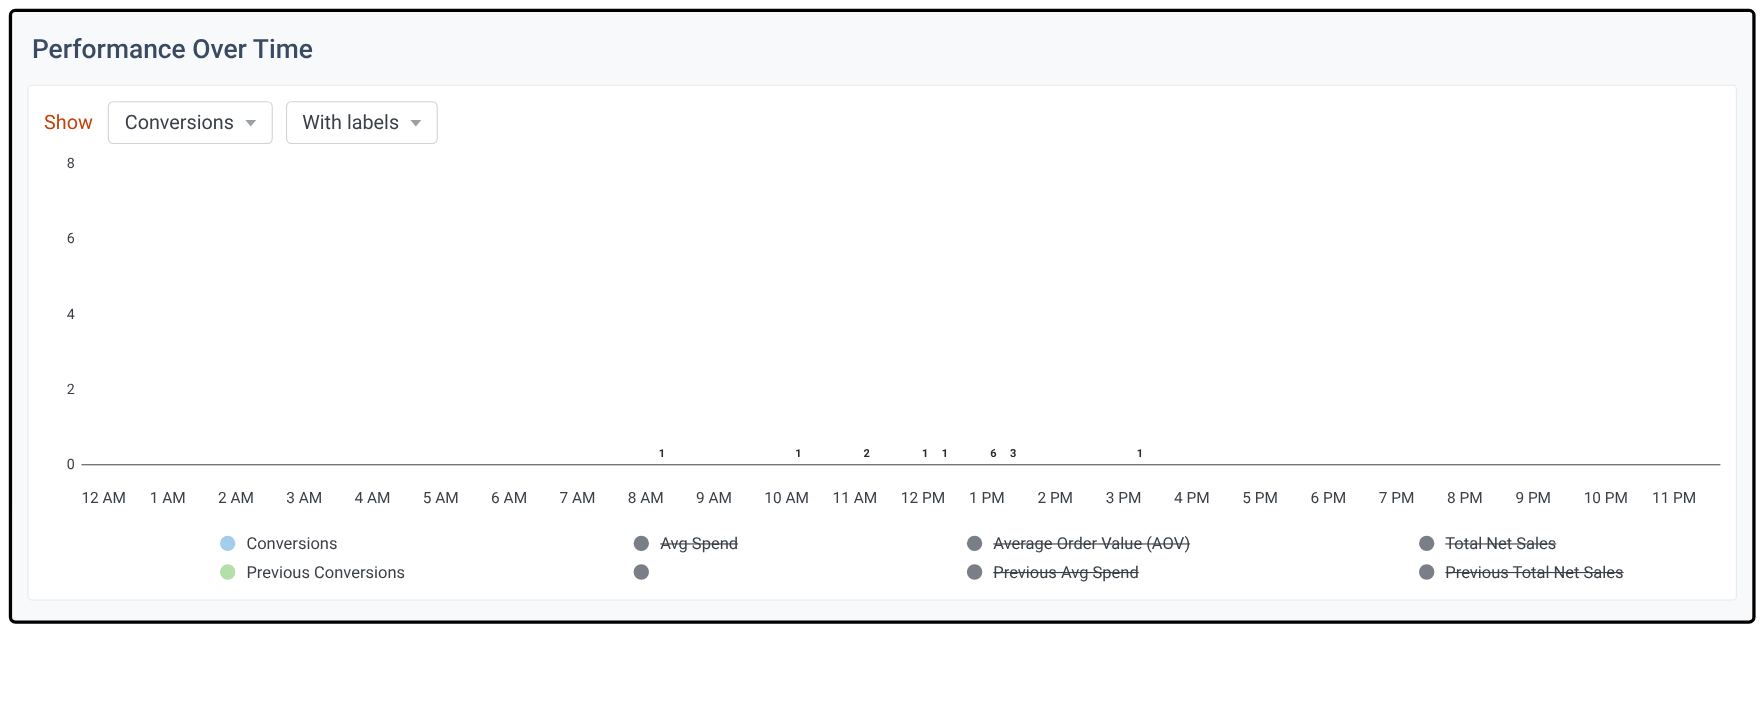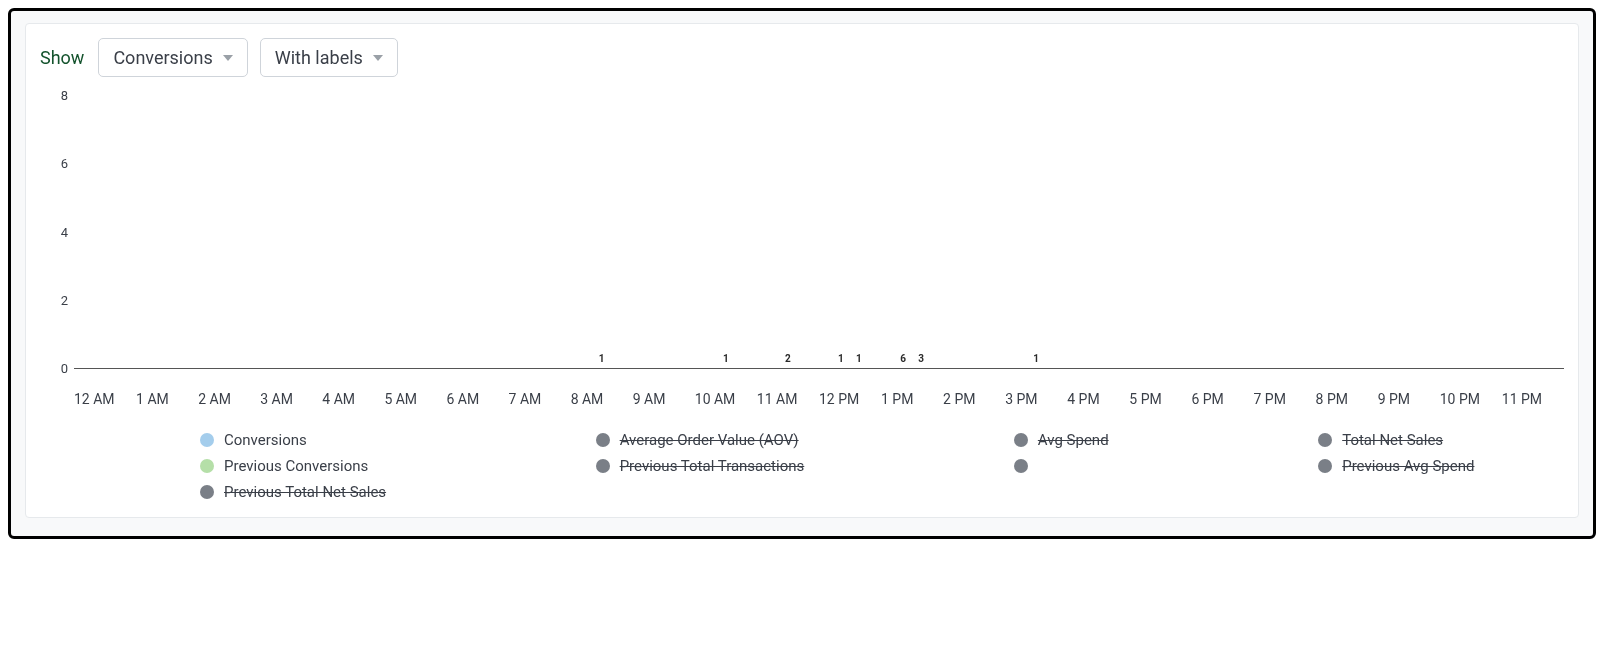--- a/index.html
+++ b/index.html
@@ -28,21 +28,21 @@
       padding: 14px 14px 10px 14px;
     }
     .controls {
       display: flex;
       align-items: center;
       gap: 12px;
       margin-bottom: 6px;
     }
     .show-label {
       font-size: 18px;
-      color: #14532d;
+      color: #c2410c;
       padding-right: 2px;
     }
     .dropdown {
       display: inline-flex;
       align-items: center;
       gap: 10px;
       border: 1px solid #cfd4da;
       border-radius: 5px;
       padding: 8px 14px;
       font-size: 18px;
@@ -149,20 +149,21 @@
     }
     .legend-dot {
       width: 14px; height: 14px; border-radius: 50%;
     }
     .legend-item.strike .legend-text { text-decoration: line-through; }
   </style>
 </head>
 <body>
 
 <div class="outer">
+  <div class="title">Performance Over Time</div>
 
   <div class="panel">
     <div class="controls">
       <span class="show-label">Show</span>
 
       <div class="dropdown">
         <span>Conversions</span>
         <span class="caret"></span>
       </div>
       <div class="dropdown">
@@ -313,37 +314,33 @@
           <div class="x-tick">10 PM</div>
           <div class="x-tick">11 PM</div>
         </div>
       <div class="legend" id="legend">
           <div class="legend-item">
             <span class="legend-dot" style="background: rgb(164, 205, 236);"></span>
             <span class="legend-text">Conversions</span>
           </div>
           <div class="legend-item strike">
             <span class="legend-dot" style="background: rgb(122, 127, 135);"></span>
+            <span class="legend-text">Avg Spend</span>
+          </div>
+          <div class="legend-item strike">
+            <span class="legend-dot" style="background: rgb(122, 127, 135);"></span>
             <span class="legend-text">Average Order Value (AOV)</span>
-          </div>
-          <div class="legend-item strike">
-            <span class="legend-dot" style="background: rgb(122, 127, 135);"></span>
-            <span class="legend-text">Avg Spend</span>
           </div>
           <div class="legend-item strike">
             <span class="legend-dot" style="background: rgb(122, 127, 135);"></span>
             <span class="legend-text">Total Net Sales</span>
           </div>
           <div class="legend-item">
             <span class="legend-dot" style="background: rgb(181, 223, 168);"></span>
             <span class="legend-text">Previous Conversions</span>
-          </div>
-          <div class="legend-item strike">
-            <span class="legend-dot" style="background: rgb(122, 127, 135);"></span>
-            <span class="legend-text">Previous Total Transactions</span>
           </div>
           <div class="legend-item strike">
             <span class="legend-dot" style="background: rgb(122, 127, 135);"></span>
           </div>
           <div class="legend-item strike">
             <span class="legend-dot" style="background: rgb(122, 127, 135);"></span>
             <span class="legend-text">Previous Avg Spend</span>
           </div>
           <div class="legend-item strike">
             <span class="legend-dot" style="background: rgb(122, 127, 135);"></span>

